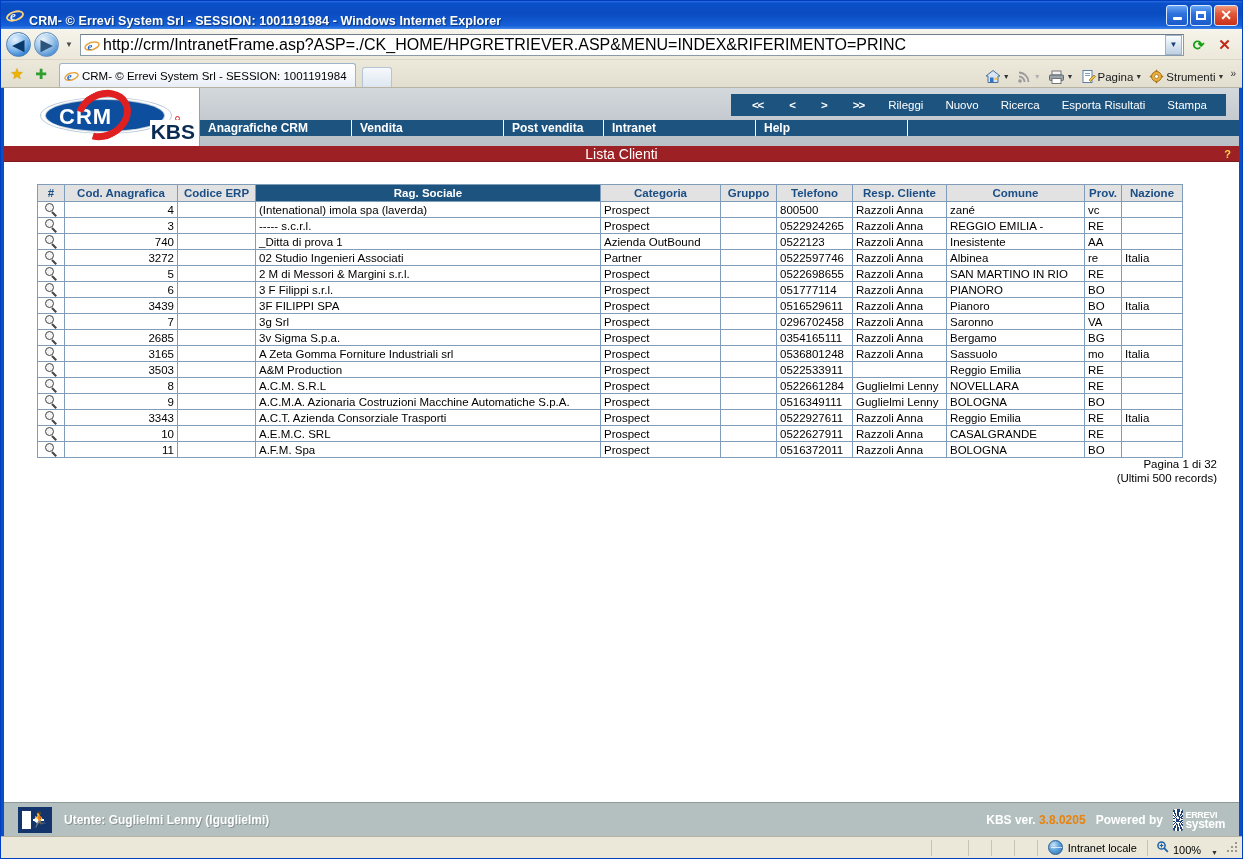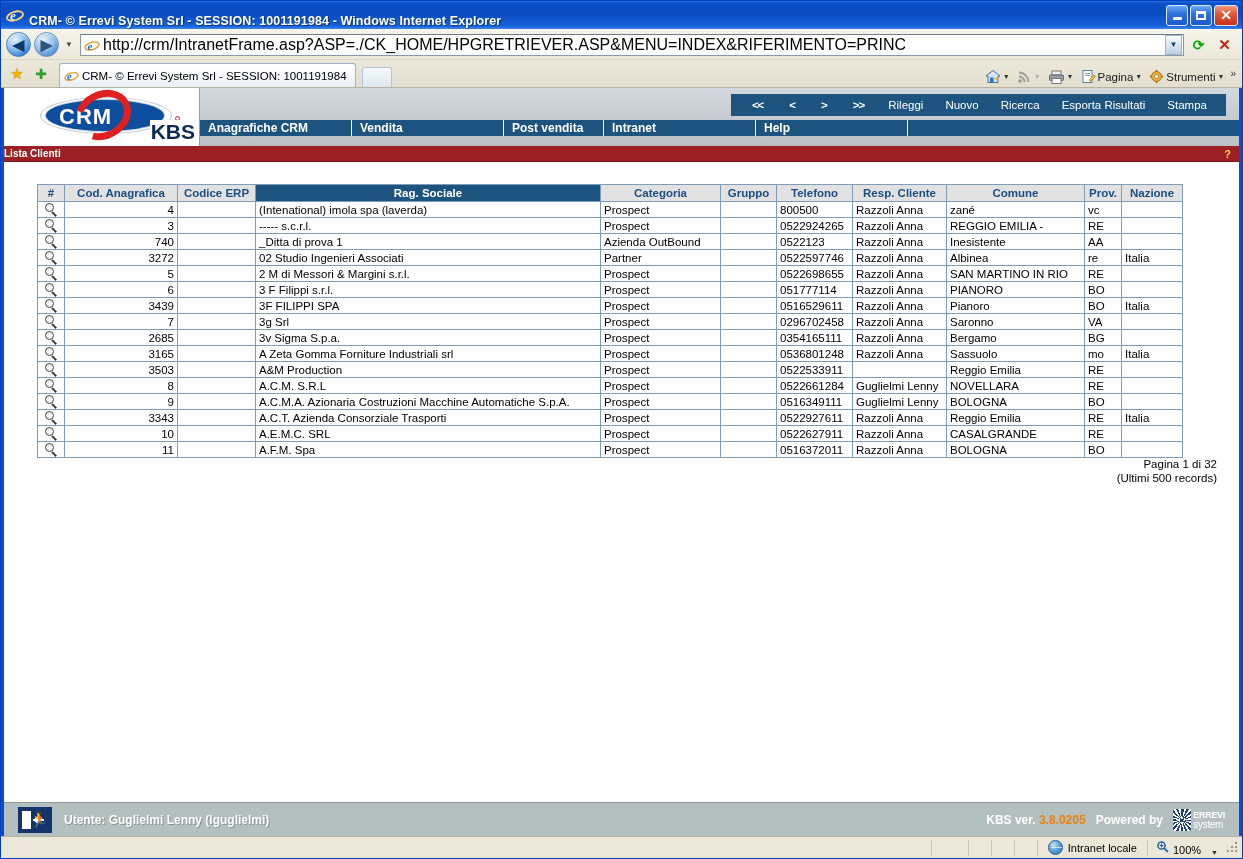--- a/index.html
+++ b/index.html
@@ -238,22 +238,22 @@
   .mi-3 { width: 100px; }
   .mi-4 { width: 152px; }
   .mi-5 { width: 152px; }
   .mi-rest { flex:1 1 auto; border-right:none; }
 
   .redbar {
     height: 16px; background:#9c2024; display:flex; align-items:center;
     position: relative; border-bottom: 1px solid #7d1a1d;
   }
   .redbar-title {
-    position:absolute; left:0; right:0; 
-    color:#fff; font-size:10px; font-weight:bold;
+    position:absolute; left:0; right:0; text-align:center;
+    color:#fff; font-size:14px; font-weight:normal;
     font-family:"Liberation Sans",sans-serif;
   }
   .redbar-help {
     margin-left:auto; color:#ffd34d; font-size:11px; font-weight:bold;
     padding-right: 8px; z-index:2;
   }
 
   .content-area {
     flex: 1 1 auto; background:#fff; position:relative;
     padding: 22px 0 0 0;
@@ -337,21 +337,21 @@
     width: 52px; height: 24px; position:relative; display:flex; align-items:center;
   }
   .errevi .burst {
     width:22px;height:22px; position:relative; margin-right:2px;
     background:
       repeating-conic-gradient(from 0deg at 50% 50%, #1b3f72 0deg 11deg, #ffffff 11deg 22deg);
     border-radius: 2px;
   }
   .errevi .etxt { display:flex;flex-direction:column; line-height:9px;}
   .errevi .e1 { color:#fff; font-size:9px; font-weight:bold; letter-spacing:-.3px;}
-  .errevi .e2 { color:#fff; font-size:10px; font-weight:normal; letter-spacing:-.3px;}
+  .errevi .e2 { color:#fff; font-size:12px; font-weight:bold; letter-spacing:-.3px;}
 
   
   .statusbar {
     height: 22px; background: #ebe8da;
     border-top: 1px solid #b8b3a0;
     display:flex; align-items:center;
     font-size: 11px; color:#000;
     flex: 0 0 22px;
   }
   .sb-text { padding-left: 8px; margin-top: 48px; }

